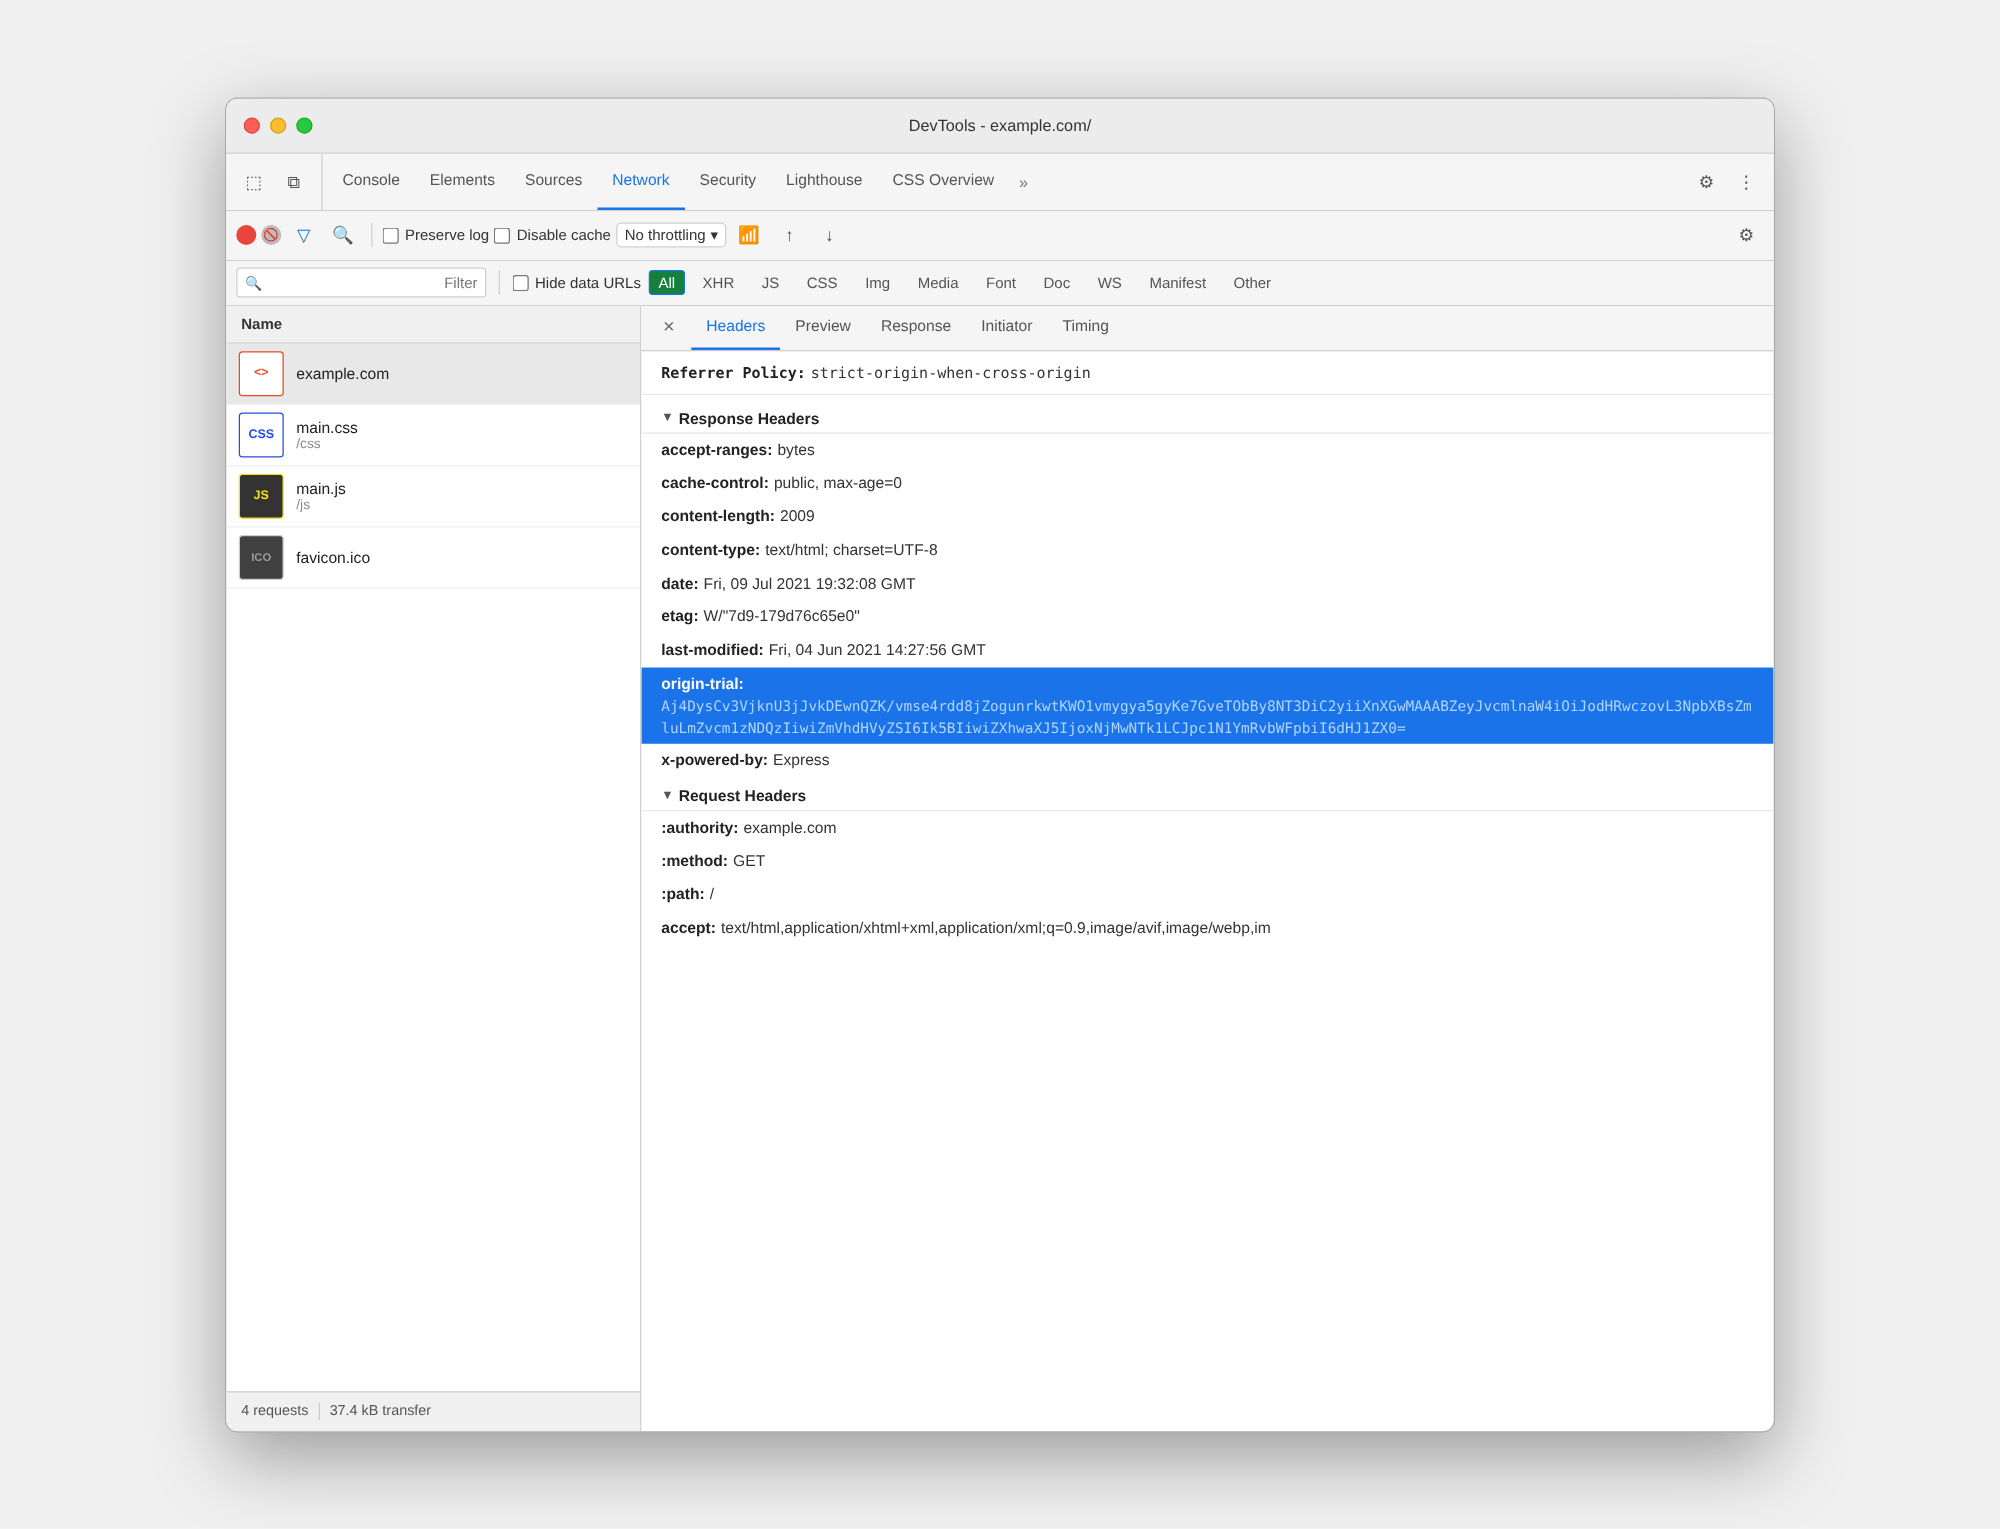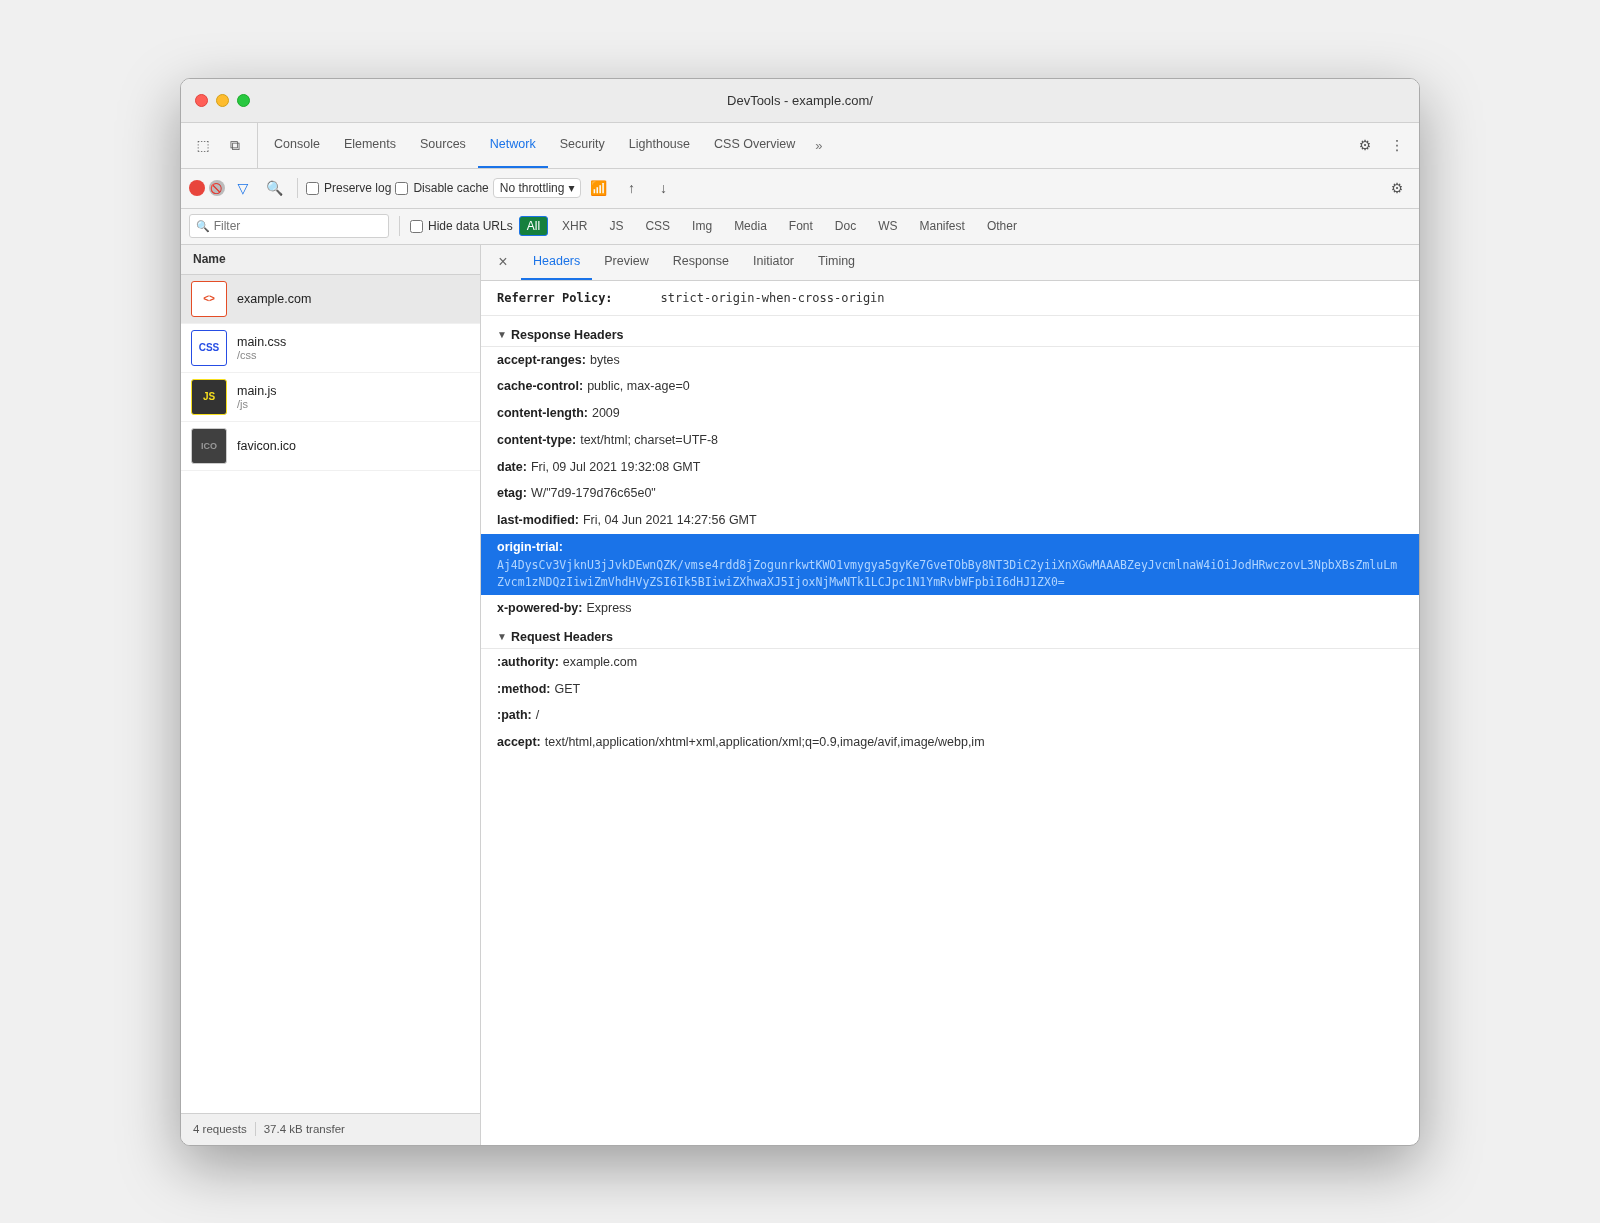--- a/index.html
+++ b/index.html
@@ -195,20 +195,21 @@
       width: 200px;
       height: 24px;
       gap: 4px;
     }
     .filter-input-wrap input {
       border: none;
       outline: none;
       font-size: 12px;
       width: 100%;
       background: transparent;
+      text-align: right;
     }
     .filter-type-btn {
       padding: 2px 7px;
       border: 1px solid transparent;
       border-radius: 3px;
       font-size: 12px;
       cursor: pointer;
       background: transparent;
       color: #555;
     }
@@ -228,21 +229,21 @@
       gap: 16px;
     }
     
     .main {
       display: flex;
       height: calc(100% - 198px);
       min-height: 900px;
     }
     
     .file-list {
-      width: 300px;
+      width: 332px;
       border-right: 1px solid #d0d0d0;
       display: flex;
       flex-direction: column;
       flex-shrink: 0;
     }
     .file-list-header {
       height: 30px;
       background: #f0f0f0;
       display: flex;
       align-items: center;
@@ -352,21 +353,20 @@
       display: flex;
       flex-wrap: wrap;
     }
     .header-row.referrer {
       font-family: monospace;
       font-size: 12px;
       color: #555;
       border-bottom: 1px solid #e8e8e8;
       padding-bottom: 8px;
       margin-bottom: 4px;
-      gap: 44px;
     }
     .section-title {
       padding: 8px 16px 4px;
       font-size: 12.5px;
       font-weight: 700;
       color: #222;
       display: flex;
       align-items: center;
       gap: 4px;
       border-bottom: 1px solid #e8e8e8;

